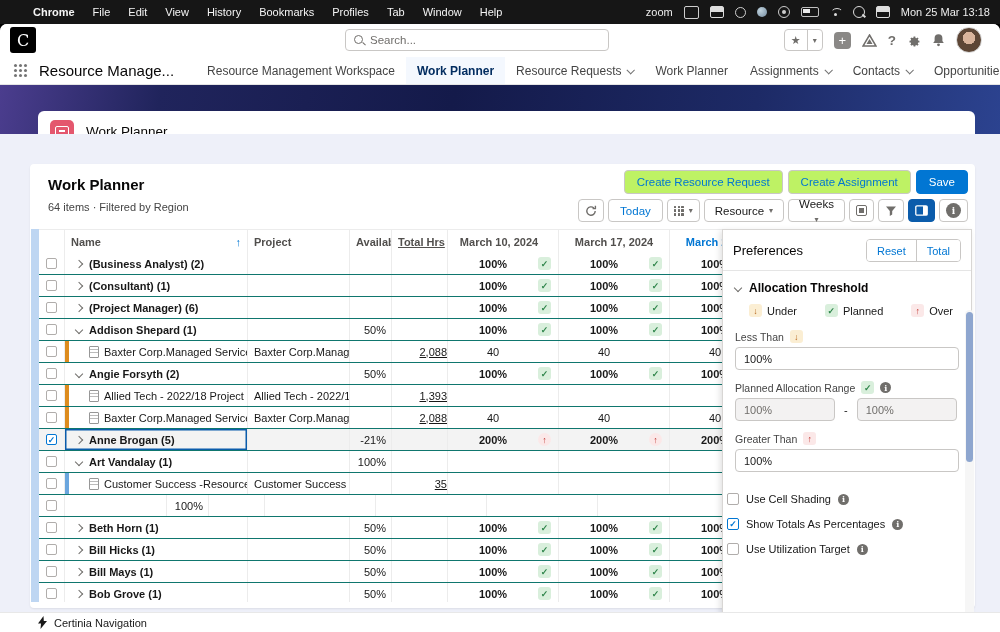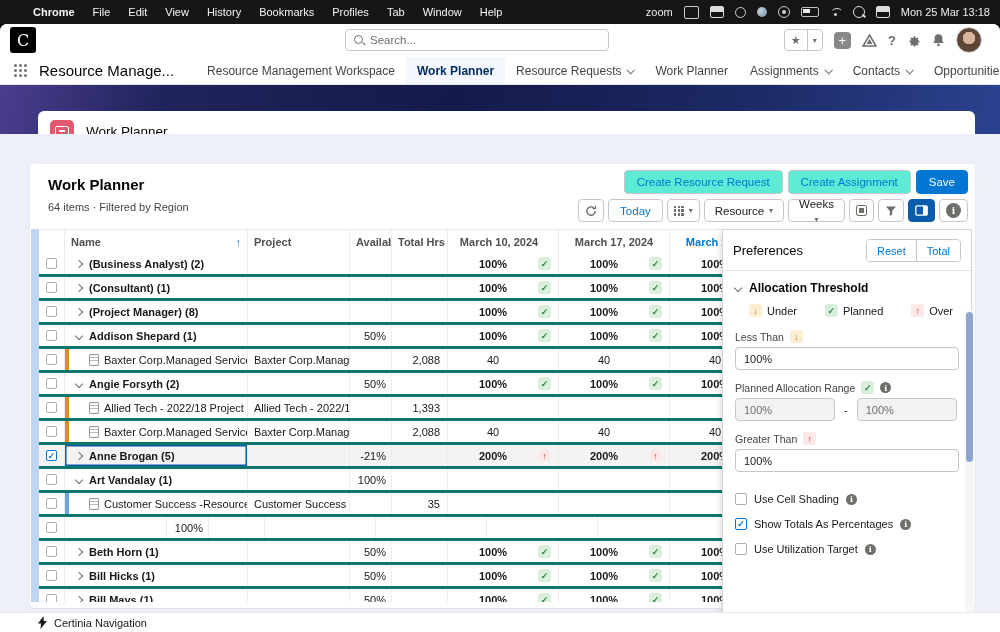--- a/index.html
+++ b/index.html
@@ -69,50 +69,50 @@
   .banner-title{font-size:13.5px;color:#080707;}
 
   
   .content{position:absolute;left:0;top:110px;width:1000px;height:478px;background:#eef0f9;}
   .main-card{position:absolute;left:30px;top:30px;width:945px;height:444px;background:#fff;border-radius:4px;box-shadow:0 1px 2px rgba(0,0,0,.08);}
 
   .page-title{position:absolute;left:18px;top:12px;font-size:15px;font-weight:bold;color:#080707;}
   .page-sub{position:absolute;left:18px;top:37px;font-size:11px;color:#444;}
 
   .top-actions{position:absolute;right:7px;top:6px;display:flex;gap:5px;}
-  .btn{height:24px;border:1px solid #c9c7c5;border-radius:4px;background:#5eead4;color:#0176d3;font-size:11.5px;display:flex;align-items:center;padding:0 12px;box-sizing:border-box;}
+  .btn{height:24px;border:1px solid #c9c7c5;border-radius:4px;background:#bef264;color:#0176d3;font-size:11.5px;display:flex;align-items:center;padding:0 12px;box-sizing:border-box;}
   .btn.primary{background:#0176d3;border-color:#0176d3;color:#fff;}
   .toolbar{position:absolute;right:7px;top:35px;display:flex;gap:4px;align-items:center;}
   .tbtn{height:23px;min-width:23px;border:1px solid #c9c7c5;border-radius:4px;background:#fff;color:#706e6b;font-size:11.5px;display:flex;align-items:center;justify-content:center;gap:5px;padding:0 6px;box-sizing:border-box;}
   .tbtn.blue-text{color:#0176d3;padding:0 11px;}
   .tbtn.pressed{background:#0b5cab;border-color:#0b5cab;}
   .grid9{width:10px;height:10px;display:grid;grid-template-columns:repeat(3,1fr);gap:1.2px;}
   .grid9 span{background:#706e6b;border-radius:.5px;}
   .info-btn{width:15px;height:15px;border-radius:50%;background:#706e6b;color:#fff;font-size:9px;font-weight:bold;display:flex;align-items:center;justify-content:center;font-family:"DejaVu Serif",serif;}
 
   
   .table-wrap{position:absolute;left:1px;top:65px;right:3px;bottom:6px;overflow:hidden;}
   .leftstrip{position:absolute;left:0;top:0;width:8px;bottom:0;background:#bed6f2;}
   .tgrid{position:absolute;left:8px;top:0;right:0;bottom:0;}
   .thead{display:flex;height:23px;border-bottom:1px solid #e3e3e3;border-top:1px solid #ececec;background:#fff;font-weight:bold;color:#514f4d;font-size:11px;}
   .cell{box-sizing:border-box;border-right:1px solid #ececec;display:flex;align-items:center;overflow:hidden;white-space:nowrap;}
   .c-check{width:26px;justify-content:center;}
   .c-name{width:183px;padding-left:6px;position:relative;}
   .c-proj{width:102px;padding-left:6px;}
   .c-avail{width:42px;justify-content:flex-end;padding-right:5px;}
-  .c-total{width:56px;justify-content:flex-end;padding-right:7px;}
+  .c-total{width:56px;justify-content:flex-end;text-decoration:underline;}
   .c-week{width:111px;}
   .c-fill{flex:1;border-right:none;}
   .thead .c-week{justify-content:center;}
   .clip-left{overflow:hidden;justify-content:flex-start;}
   .clip-left .hlbl{margin-left:-8px;padding-left:0;}
   .wk-blue{color:#0176d3;}
   .sort-arrow{margin-left:auto;margin-right:6px;color:#0176d3;font-weight:bold;}
   .tbody{position:absolute;left:0;top:24px;right:0;bottom:0;font-size:11px;color:#181818;}
-  .trow{display:flex;height:21px;border-bottom:3px solid #0f766e;background:#fff;}
+  .trow{display:flex;height:21px;border-bottom:1px solid #0f766e;background:#fff;}
   .trow.selected{background:#f3f3f3;}
   .trow.selected .c-name{box-shadow:inset 0 0 0 1.5px #0b5cab;}
   .cbox{width:11px;height:11px;border:1px solid #b0adab;border-radius:2px;background:#fff;display:flex;align-items:center;justify-content:center;font-size:9px;color:#0176d3;box-sizing:border-box;}
   .cbox.checked{border-color:#0176d3;font-weight:bold;}
   .chev-r{display:inline-block;width:5px;height:5px;border-right:1.3px solid #706e6b;border-bottom:1.3px solid #706e6b;transform:rotate(-45deg);margin:0 7px 0 5px;flex:0 0 auto;}
   .chev-d{display:inline-block;width:5px;height:5px;border-right:1.3px solid #706e6b;border-bottom:1.3px solid #706e6b;transform:rotate(45deg);margin:0 7px 0 5px;flex:0 0 auto;}
   .rname{font-weight:bold;}
   .rowbar{position:absolute;left:0;top:0;bottom:0;width:4px;}
   .indent{width:18px;flex:0 0 auto;}
   .doc{width:8px;height:10px;border:1px solid #979797;border-radius:1px;margin-right:5px;flex:0 0 auto;background:linear-gradient(#fff 2px,#bbb 2px,#bbb 3px,#fff 3px,#fff 5px,#bbb 5px,#bbb 6px,#fff 6px);}
@@ -136,21 +136,21 @@
   .leg-item{display:flex;align-items:center;gap:5px;color:#181818;}
   .badge{width:13px;height:13px;border-radius:3px;display:flex;align-items:center;justify-content:center;font-size:9px;font-weight:bold;}
   .b-under{background:#fbeed3;color:#b7651a;}
   .b-planned{background:#d9efdc;color:#2e844a;}
   .b-over{background:#fbe8e8;color:#c23934;}
   .p-lbl{display:flex;align-items:center;gap:6px;color:#444;margin:11px 0 4px;font-size:10.5px;}
   .p-input{height:23px;border:1px solid #c9c7c5;border-radius:4px;display:flex;align-items:center;padding:0 8px;color:#181818;background:#fff;box-sizing:border-box;}
   .p-input.disabled{background:#f3f2f2;color:#706e6b;width:100px;}
   .range-row{display:flex;align-items:center;gap:9px;}
   .mini-info{width:11px;height:11px;border-radius:50%;background:#706e6b;color:#fff;font-size:8px;display:flex;align-items:center;justify-content:center;font-family:"DejaVu Serif",serif;font-weight:bold;flex:0 0 auto;}
-  .p-check-row{display:flex;align-items:center;gap:7px;margin:0 12px 13px;}
+  .p-check-row{display:flex;align-items:center;gap:7px;margin:0 4px 13px;}
   .p-cbox{width:12px;height:12px;border:1px solid #b0adab;border-radius:2px;background:#fff;display:flex;align-items:center;justify-content:center;font-size:9px;color:#0176d3;box-sizing:border-box;flex:0 0 auto;}
   .p-cbox.checked{border-color:#0176d3;font-weight:bold;}
   .p-checks{margin-top:18px;}
 
   
   .vscroll{position:absolute;right:1px;top:146px;width:9px;height:330px;background:#f6f6f6;border-radius:5px;}
   .vthumb{position:absolute;left:1px;top:2px;width:7px;height:150px;background:#8ea6cf;border-radius:4px;}
 
   
   .footer{position:absolute;left:0;top:588px;width:1000px;height:20px;background:#fff;border-top:1px solid #e8e8e8;display:flex;align-items:center;gap:7px;padding-left:38px;box-sizing:border-box;font-size:11px;color:#181818;}
@@ -408,21 +408,21 @@
                     <span class="wicon ic-check">✓</span>
                   </div>
                   <div class="cell c-fill"></div>
                 </div>
                 <div class="trow">
                   <div class="cell c-check">
                     <span class="cbox"></span>
                   </div>
                   <div class="cell c-name">
                     <span class="chev-r"></span>
-                    <span class="rname">(Project Manager) (8)</span>
+                    <span class="rname">(Project Manager) (6)</span>
                   </div>
                   <div class="cell c-proj"></div>
                   <div class="cell c-avail"></div>
                   <div class="cell c-total"></div>
                   <div class="cell c-week">
                     <span class="wval">100%</span>
                     <span class="wicon ic-check">✓</span>
                   </div>
                   <div class="cell c-week">
                     <span class="wval">100%</span>

